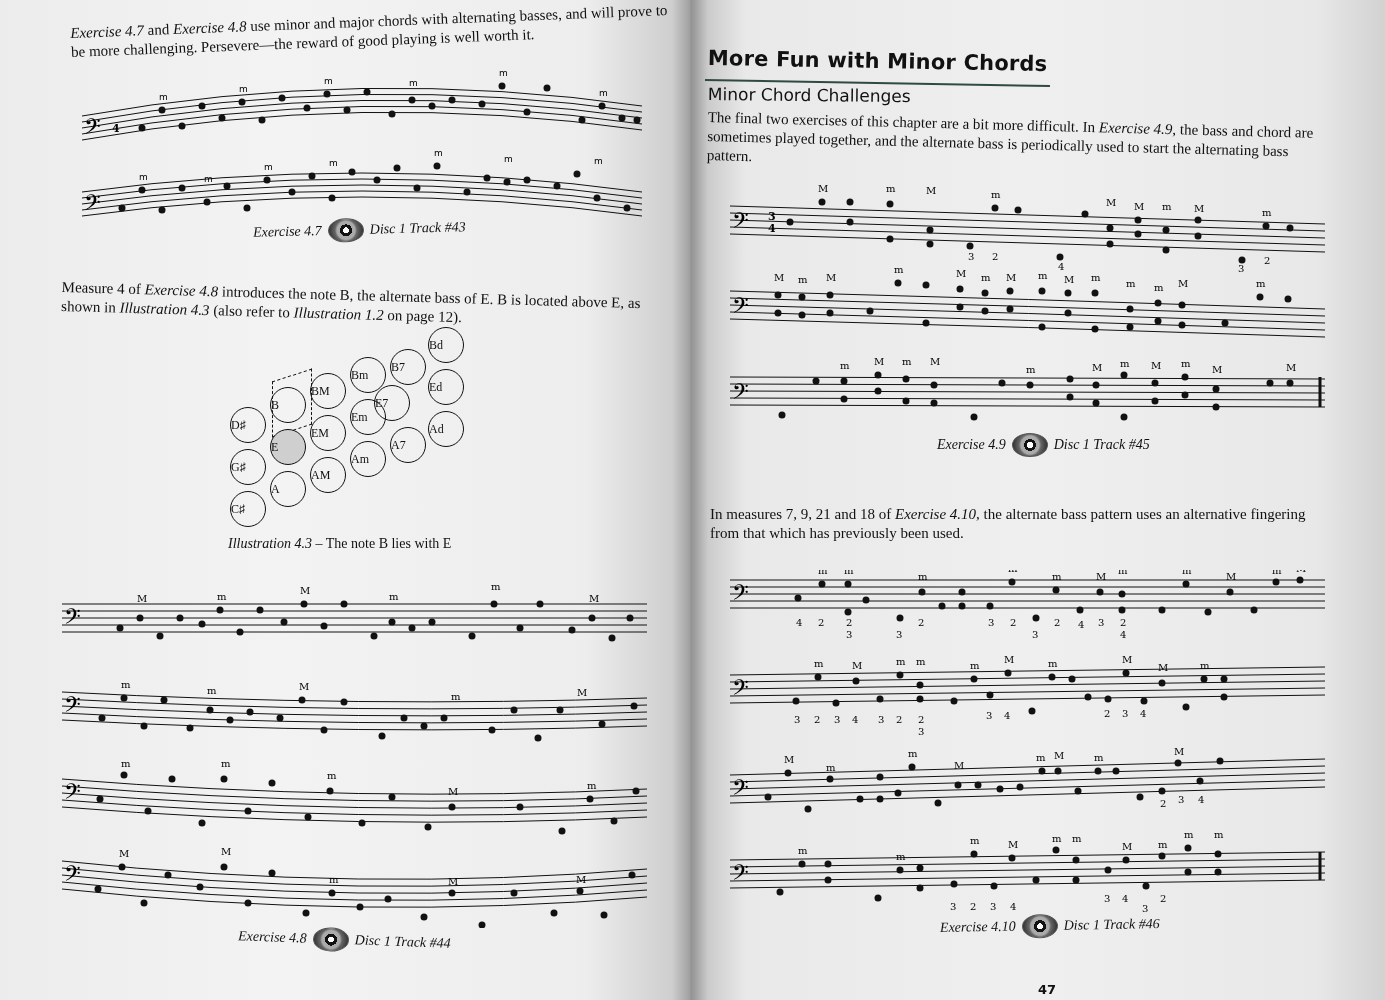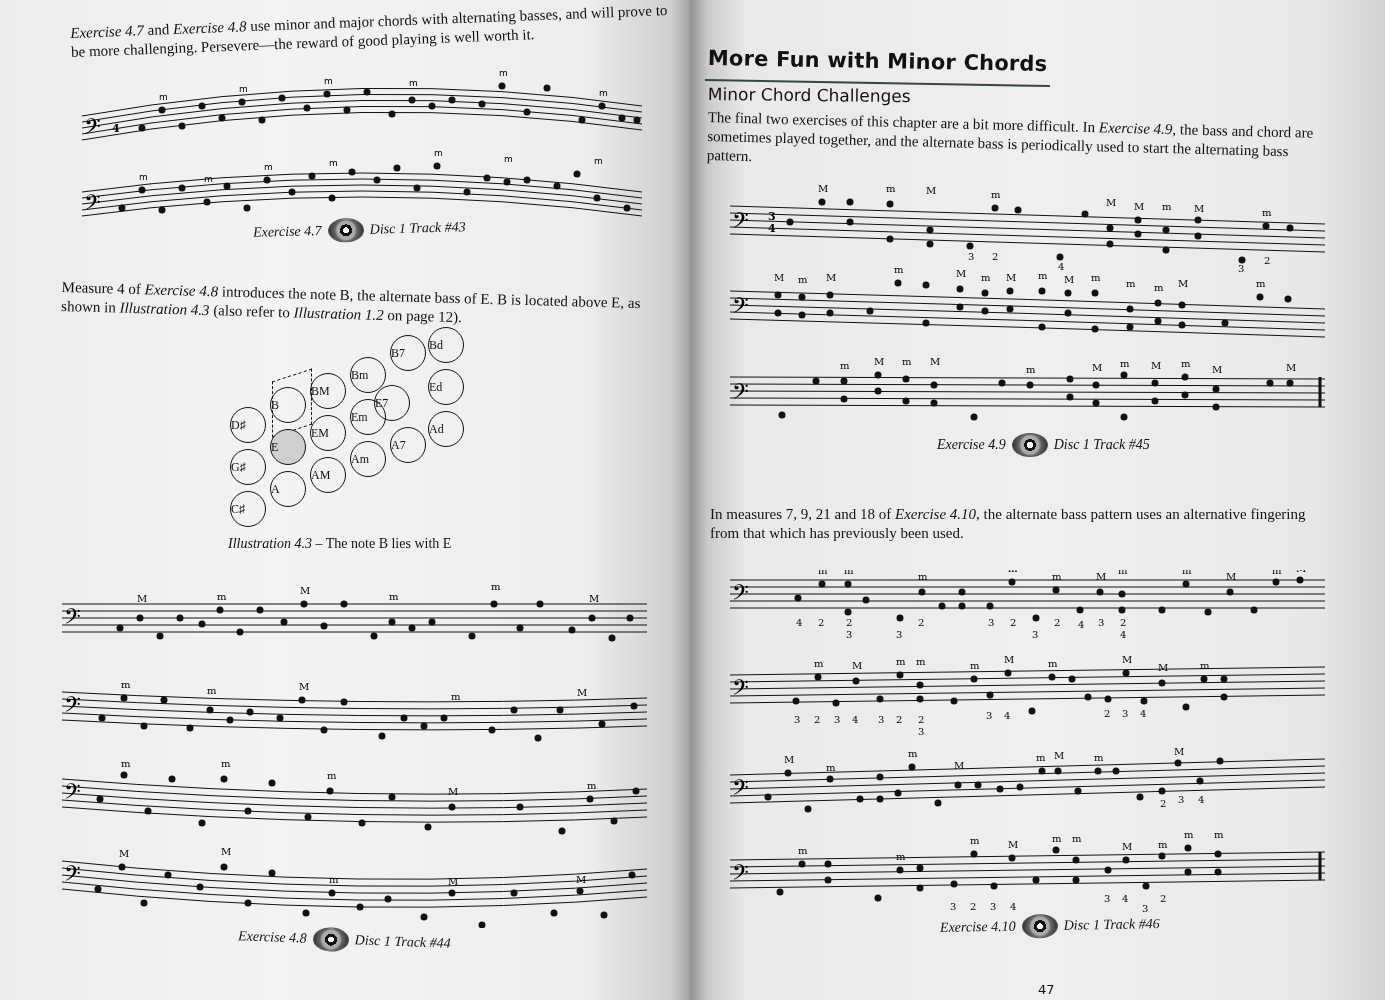--- a/index.html
+++ b/index.html
@@ -59,21 +59,21 @@
   .button-circle.active { background:#cfcfcf; }
   .dashed-box {
     position:absolute; left:42px; top:50px; width:38px; height:54px; border:1.5px dashed #111;
     transform:skewY(-18deg);
   }
   .diagram-caption {
     position:absolute; left:228px; top:536px; font-size:14px;
   }
   .diagram-caption i { font-style:italic; }
   .page-number {
-    position:absolute; left:1038px; top:982px; font-size:13px; font-weight:normal;
+    position:absolute; left:1038px; top:982px; font-size:13px; font-weight:bold;
     font-family:"DejaVu Sans",sans-serif;
   }
 </style>
 </head>
 <body>
 
 <div class="page page-left"></div>
 <div class="page page-right"></div>
 <div class="gutter"></div>
 
@@ -218,21 +218,21 @@
     </div>
   <div class="button-circle" style="left:120px;top:32px;">
       <span>Bm</span>
     </div>
   <div class="button-circle" style="left:120px;top:74px;">
       <span>Em</span>
     </div>
   <div class="button-circle" style="left:120px;top:116px;">
       <span>Am</span>
     </div>
-  <div class="button-circle" style="left:160px;top:10px;">
+  <div class="button-circle" style="left:160px;top:24px;">
       <span>B7</span>
     </div>
   <div class="button-circle" style="left:144px;top:60px;">
       <span>E7</span>
     </div>
   <div class="button-circle" style="left:160px;top:102px;">
       <span>A7</span>
     </div>
   <div class="button-circle" style="left:198px;top:2px;">
       <span>Bd</span>

